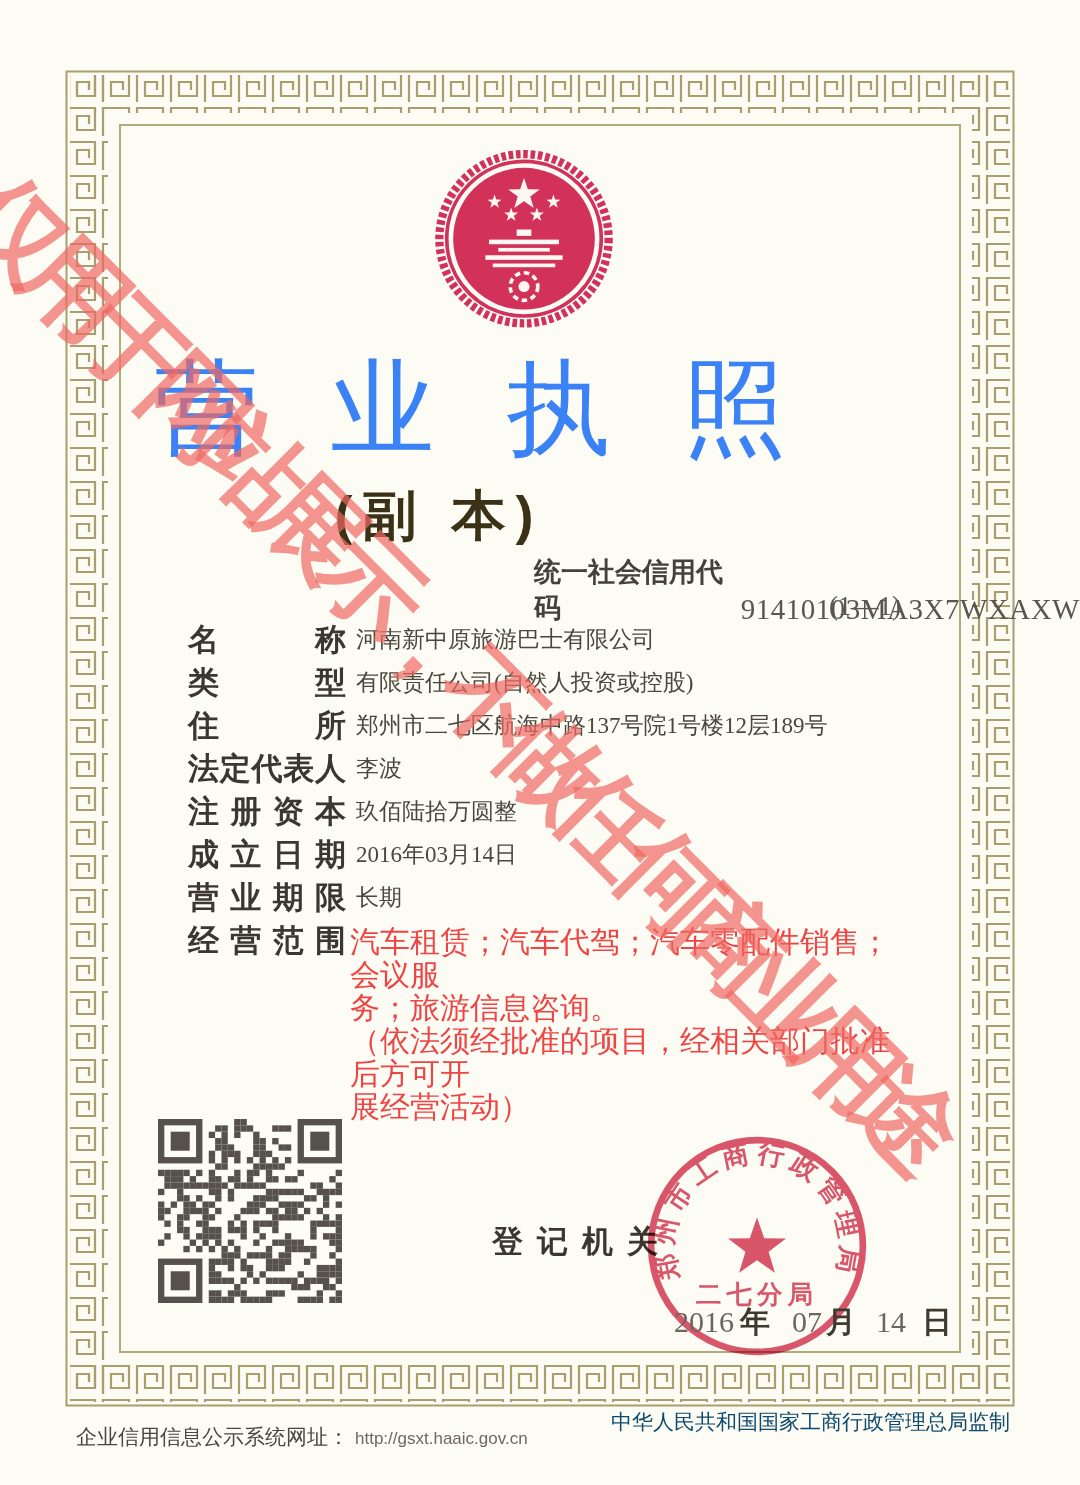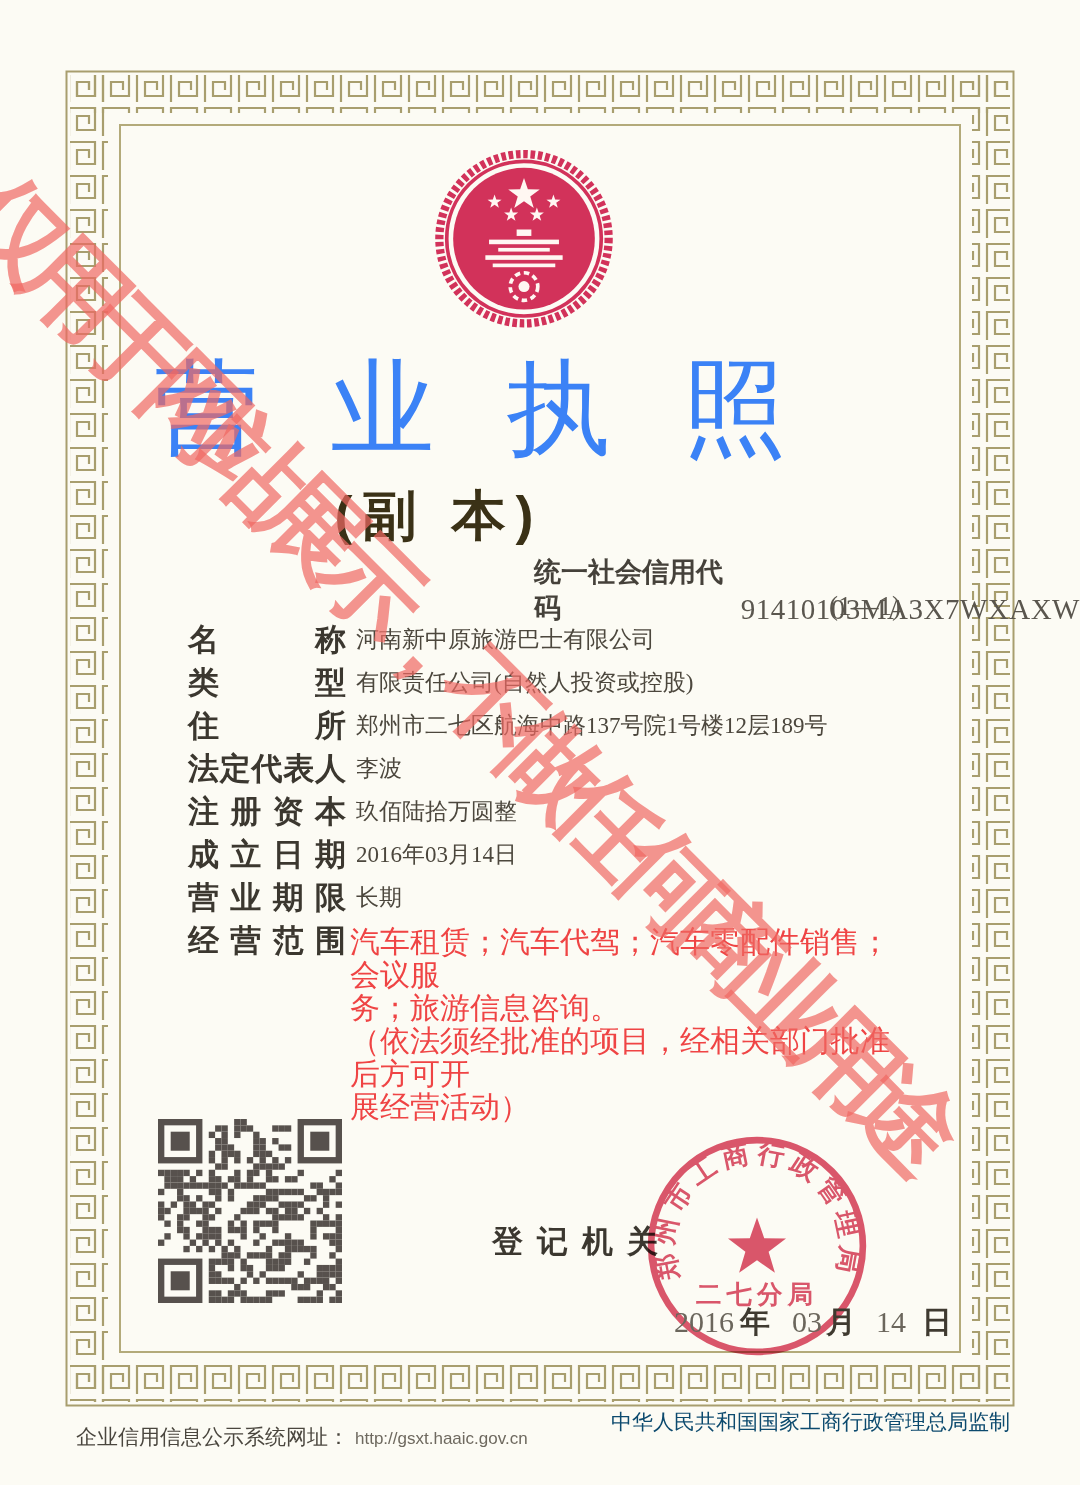--- a/index.html
+++ b/index.html
@@ -482,21 +482,21 @@
     <circle cx="110" cy="110" r="104" fill="none" stroke="#d8455f" stroke-width="6.5"></circle>
     <path id="sealArc" d="M 35.7,144.7 A 82,82 0 1 1 184.3,144.7" fill="none"></path>
     <text font-size="26" font-weight="bold" letter-spacing="6" fill="#d8455f">
       <textPath href="#sealArc" startOffset="4">郑州市工商行政管理局</textPath>
     </text>
     <polygon fill="#d8455f" points="110,82 117.1,102.3 138.5,102.7 121.4,115.7 127.6,136.3 110,124 92.4,136.3 98.6,115.7 81.5,102.7 102.9,102.3"></polygon>
     <text x="110" y="166" text-anchor="middle" font-size="25" font-weight="bold" letter-spacing="5" fill="#d8455f">二七分局</text>
   </svg>
 
   <div class="date-line">
-    <span>2016</span><span class="unit d-y">年</span><span class="d-m">03</span><span class="unit d-mu">月</span><span class="d-d">14</span><span class="unit d-du">日</span>
+    <span>2016</span><span class="unit d-y">年</span><span class="d-m">07</span><span class="unit d-mu">月</span><span class="d-d">14</span><span class="unit d-du">日</span>
   </div>
 
   <div class="footer-left">
     <span>企业信用信息公示系统网址：</span><span class="url">http://gsxt.haaic.gov.cn</span>
   </div>
   <div class="footer-right">中华人民共和国国家工商行政管理总局监制</div>
 
   <div class="watermark">仅用于网站展示，不做任何商业用途</div>
 
 </div>

